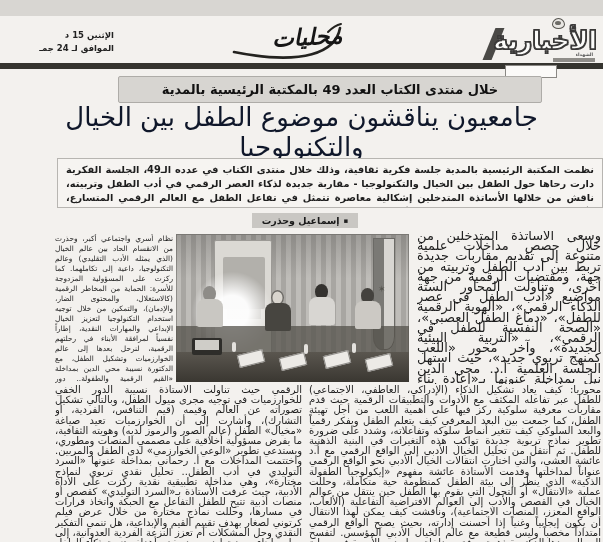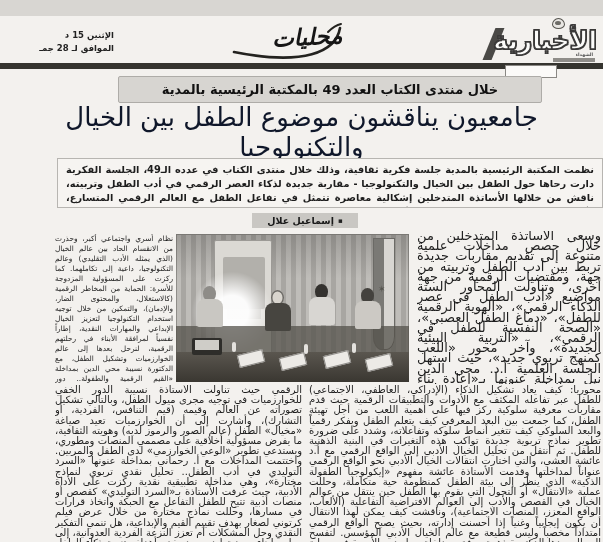--- a/index.html
+++ b/index.html
@@ -73,21 +73,21 @@
   .bottom-band{ position:absolute; left:55px; top:533px; width:548px; height:9px; background:#16150f; }
   .bottom-band .lite{ position:absolute; left:16px; top:0; width:62px; height:9px; background:#41372c; }
 </style>
 </head>
 <body>
 
 <div class="page">
 
   <div class="date-block">
     <div>الإثنين 15 د</div>
-    <div>الموافق لـ 28 جمـ</div>
+    <div>الموافق لـ 24 جمـ</div>
   </div>
 
   <div class="section-callig">
     <svg class="section-swoosh" width="120" height="46" viewBox="0 0 120 46">
       <path d="M112,6 C108,30 76,44 6,30" fill="none" stroke="#23221f" stroke-width="2.6" stroke-linecap="round"></path>
       <path d="M100,10 C104,6 108,3 113,2" fill="none" stroke="#23221f" stroke-width="2" stroke-linecap="round"></path>
     </svg>
     <div class="section-word">محليات</div>
   </div>
 
@@ -105,21 +105,21 @@
   <div class="kicker-box">
     <span>خلال منتدى الكتاب العدد 49 بالمكتبة الرئيسية بالمدية</span>
   </div>
 
   <h1 class="headline">جامعيون يناقشون موضوع الطفل بين الخيال والتكنولوجيا</h1>
 
   <div class="lead-box" dir="rtl">نظمت المكتبة الرئيسية بالمدية جلسة فكرية ثقافية، وذلك خلال منتدى الكتاب في عدده الـ49، الجلسة الفكرية دارت رحاها حول الطفل بين الخيال والتكنولوجيا - مقاربة جديدة لذكاء العصر الرقمي في أدب الطفل وتربيته، ناقش من خلالها الأساتذة المتدخلين إشكالية معاصرة تتمثل في تفاعل الطفل مع العالم الرقمي المتسارع، وكيفية توظيف هذا التفاعل في تنمية ذكائه وخياله وقيمه.</div>
 
   <div class="byline-box">
     <span class="b-dot">▪</span>
-    <span class="b-name">إسماعيل علال</span>
+    <span class="b-name">إسماعيل وحذرت</span>
   </div>
 
   <div class="bodycol col-right-top" dir="rtl">وسعى الأساتذة المتدخلين من خلال حصص مداخلات علمية متنوعة إلى تقديم مقاربات جديدة تربط بين أدب الطفل وتربيته من جهة، ومقتضيات الرقمية من جهة أخرى، وتناولت المحاور الستة مواضيع «أدب الطفل في عصر الذكاء الرقمي»، «الهوية الرقمية للطفل»، «دماغ الطفل العصبي»، «الصحة النفسية للطفل في الرقمي»، «التربية البيئية الجديدة»، وآخر محور «اللعب كمنهج تربوي جديد»، حيث استهل الجلسة العلمية أ.د. محي الدين نيل بمداخلة عنونها بـ«إعادة بناء ذكاء الطفل الرقمي، مقاربة معرفية سلوكية»، أين تناول فيها الدكتور التحول الجوهري في طبيعة الذكاء البشري في ظل البيئة الرقمية، وطرح سؤالاً</div>
   <div class="bodycol col-right-bot" dir="rtl">محورياً: كيف يعاد تشكيل الذكاء (الإدراكي، العاطفي، الاجتماعي) للطفل عبر تفاعله المكثف مع الأدوات والتطبيقات الرقمية حيث قدم مقاربات معرفية سلوكية ركز فيها على أهمية اللعب من أجل تهيئة الطفل، كما جمعت بين البعد المعرفي كيف يتعلم الطفل ويفكر رقمياً والبعد السلوكي كيف تتغير أنماط سلوكه وتفاعلاته، وشدد على ضرورة تطوير نماذج تربوية جديدة تواكب هذه التغيرات في البنية الذهنية للطفل. ثم انتقل من تحليل الخيال الأدبي إلى الواقع الرقمي مع أ.د عائشة العشي، والتي اختارت انتقالات الخيال الأدبي نحو الواقع الرقمي عنواناً لمداخلتها وقدمت الأستاذة عائشة مفهوم «إيكولوجيا الطفولة الذكية» الذي ينظر إلى بيئة الطفل كمنظومة حية متكاملة، وحللت عملية «الانتقال» أو التحول التي يقوم بها الطفل حين ينتقل من عوالم الخيال في القصص والأدب إلى العوالم الافتراضية التفاعلية (الألعاب، الواقع المعزز، المنصات الاجتماعية)، وناقشت كيف يمكن لهذا الانتقال أن يكون إيجابياً وغنياً إذا أحسنت إدارته، بحيث يصبح الواقع الرقمي امتداداً مخصباً وليس قطيعة مع عالم الخيال الأدبي المؤسس. لتفسح المجال بعدها الدكتورة ذهبية موفق بمداخلة حول دور الأسرة في حماية الطفل بين الخيال والتكنولوجيا من باب التناول النفسي النسقي، إذ انطلقت الأستاذة ذهبية من رؤية نسقية ترى أن الطفل جزءاً من</div>
   <div class="bodycol col-left-top" dir="rtl">نظام أسري واجتماعي أكبر، وحذرت من الانقسام الحاد بين عالم الخيال (الذي يمثله الأدب التقليدي) وعالم التكنولوجيا، داعية إلى تكاملهما. كما ركزت على المسؤولية المزدوجة للأسرة: الحماية من المخاطر الرقمية (كالاستغلال، والمحتوى الضار، والإدمان)، والتمكين من خلال توجيه استخدام التكنولوجيا لتعزيز الخيال الإبداعي والمهارات النقدية، إطاراً نفسياً لمرافقة الأبناء في رحلتهم الرقمية، لنرحل بعدها إلى عالم الخوارزميات وتشكيل الطفل، مع الدكتورة نسيبة محي الدين بمداخلة «القيم الرقمية والطفولة.. دور الخوارزميات في صياغة مخيال الطفل وهويته الثقافية»، وكانت المداخلة غوصاً في العمق النفسي والتأثيري</div>
   <div class="bodycol col-left-bot" dir="rtl">الرقمي حيث تناولت الأستاذة نسيبة الدور الخفي للخوارزميات في توجيه مجرى ميول الطفل، وبالتالي تشكيل تصوراته عن العالم وقيمه (قيم التنافس، الفردية، أو التشارك)، وأشارت إلى أن الخوارزميات تعيد صياغة «مخيال» الطفل (عالم الصور والرموز لديه) وهويته الثقافية، ما يفرض مسؤولية أخلاقية على مصممي المنصات ومطوري، ويستدعي تطوير «الوعي الخوارزمي» لدى الطفل والمربين. واختتمت المداخلات مع أ. رحماني بمداخلة عنونها «السرد التوليدي في أدب الطفل.. تحليل نقدي تربوي لنماذج مختارة»، وهي مداخلة تطبيقية نقدية ركزت على الأداة الأدبية، حيث عرفت الأستاذة بـ«السرد التوليدي» كقصص أو منصات أدبية تتيح للطفل التفاعل مع الحبكة واتخاذ قرارات في مسارها، وحللت نماذج مختارة من خلال عرض فيلم كرتوني لصغار بهدف تقييم القيم والإبداعية، هل تنمي التفكير النقدي وحل المشكلات أم تعزز النزعة الفردية العدوانية، إلى معايير لبناء سرد توليدي جيد يخدم أهداف تنمية ذكاء الطفل وخياله في العصر الرقمي. في الأخير، أوصى الأساتذة في نهاية اللقاء بتطوير الجلسة الثقافية الفكرية إلى ملتقى وطني ومجالات أخرى لها علاقة بموضوع الجلسة.</div>
 
   <div class="photo">
     <div class="ph-dim"></div>
     <div class="ph-banner">

